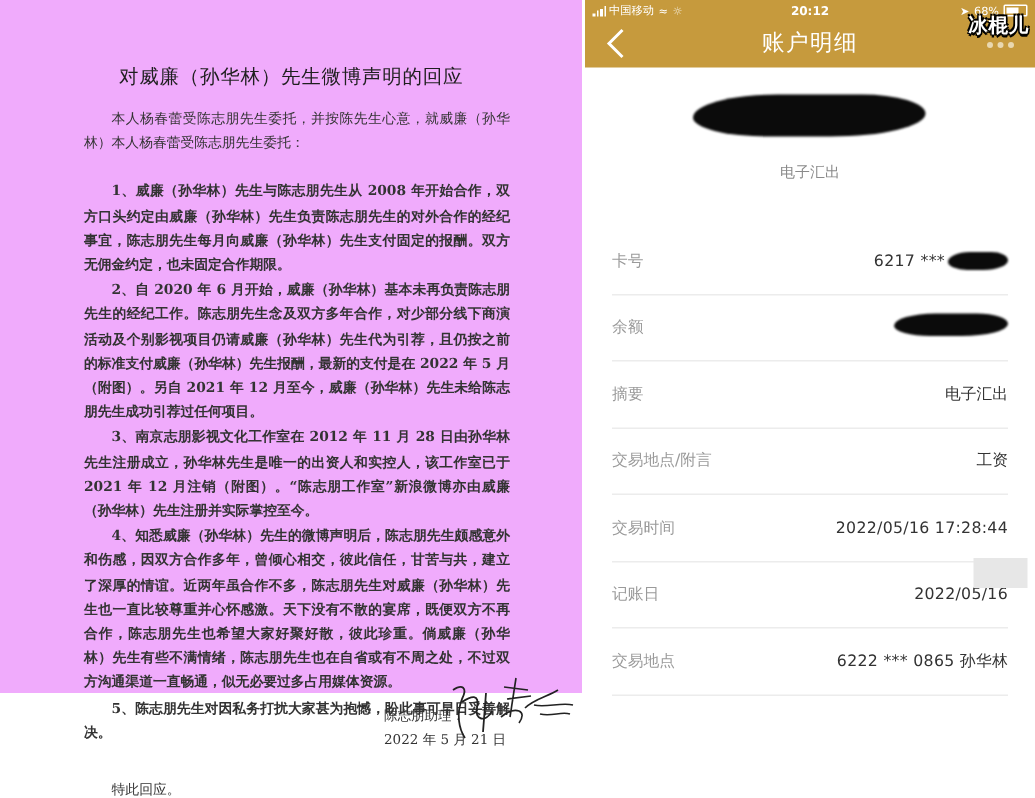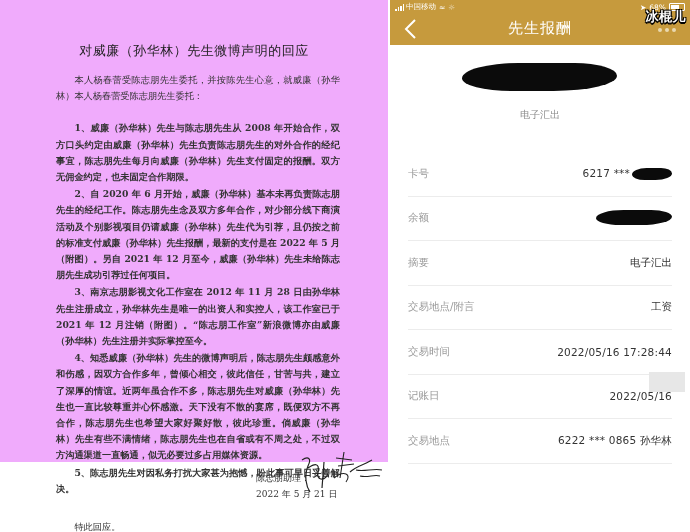--- a/index.html
+++ b/index.html
@@ -109,30 +109,31 @@
     <div class="status">
       <span class="signal">
           <i style="height:2px"></i>
           <i style="height:3.5px"></i>
           <i style="height:5px"></i>
           <i style="height:7px"></i>
         </span>
       <span>中国移动</span>
       <span style="margin-left:3px;">≈</span>
       <span style="margin-left:3px;opacity:.7;">☼</span>
+      <span class="time">20:12</span>
       <span class="right">
         <span>➤</span>
         <span>68%</span>
         <span class="battery"></span>
       </span>
     </div>
     <svg class="back-btn" viewBox="0 0 18 24">
       <polyline points="13,3 4,12 13,21" fill="none" stroke="#fff" stroke-width="2"></polyline>
     </svg>
-    <div class="nav-title">先生报酬</div>
+    <div class="nav-title">账户明细</div>
     <div class="more-btn">
         <i></i>
         <i></i>
         <i></i>
       </div>
     <div class="watermark">冰棍儿</div>
   </div>
 
   <div class="redact amount-redact"></div>
   <div class="subtitle">电子汇出</div>

